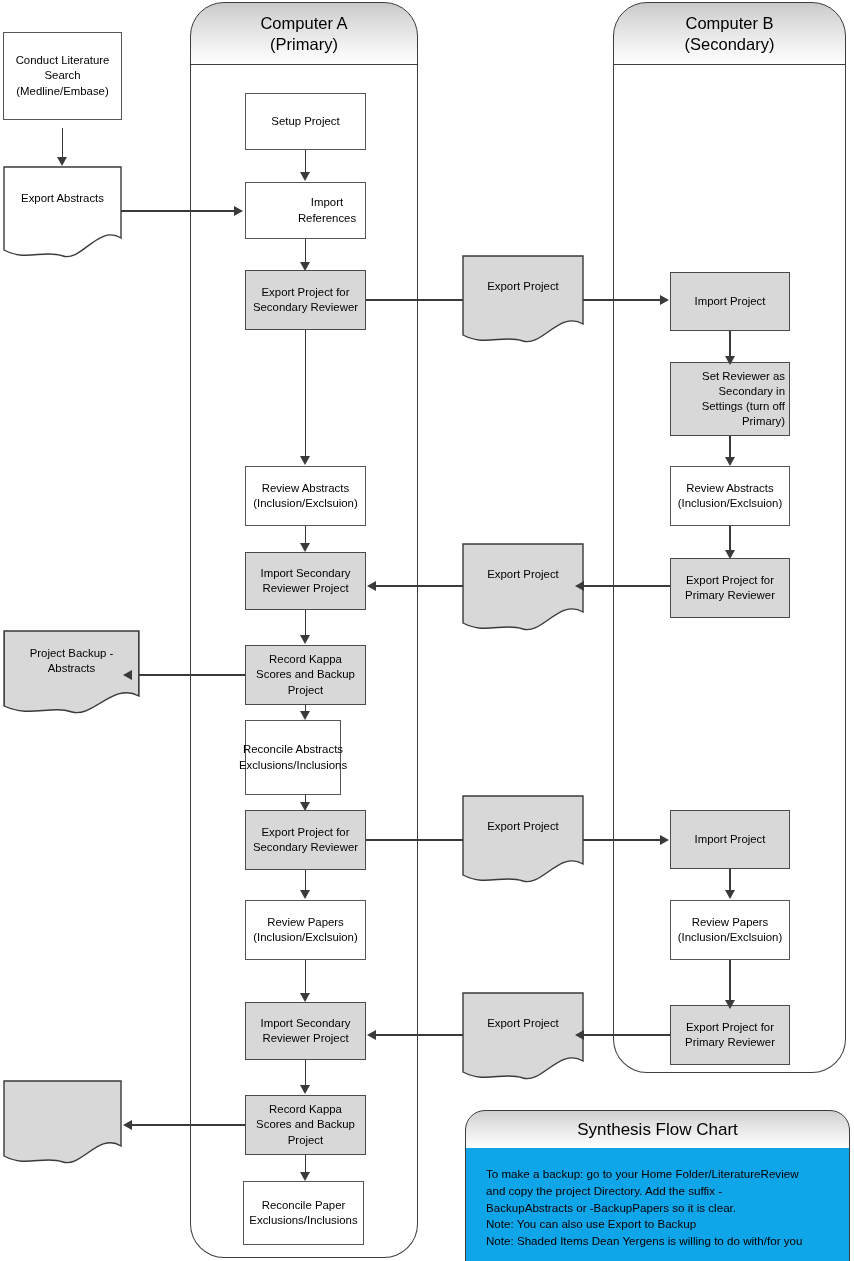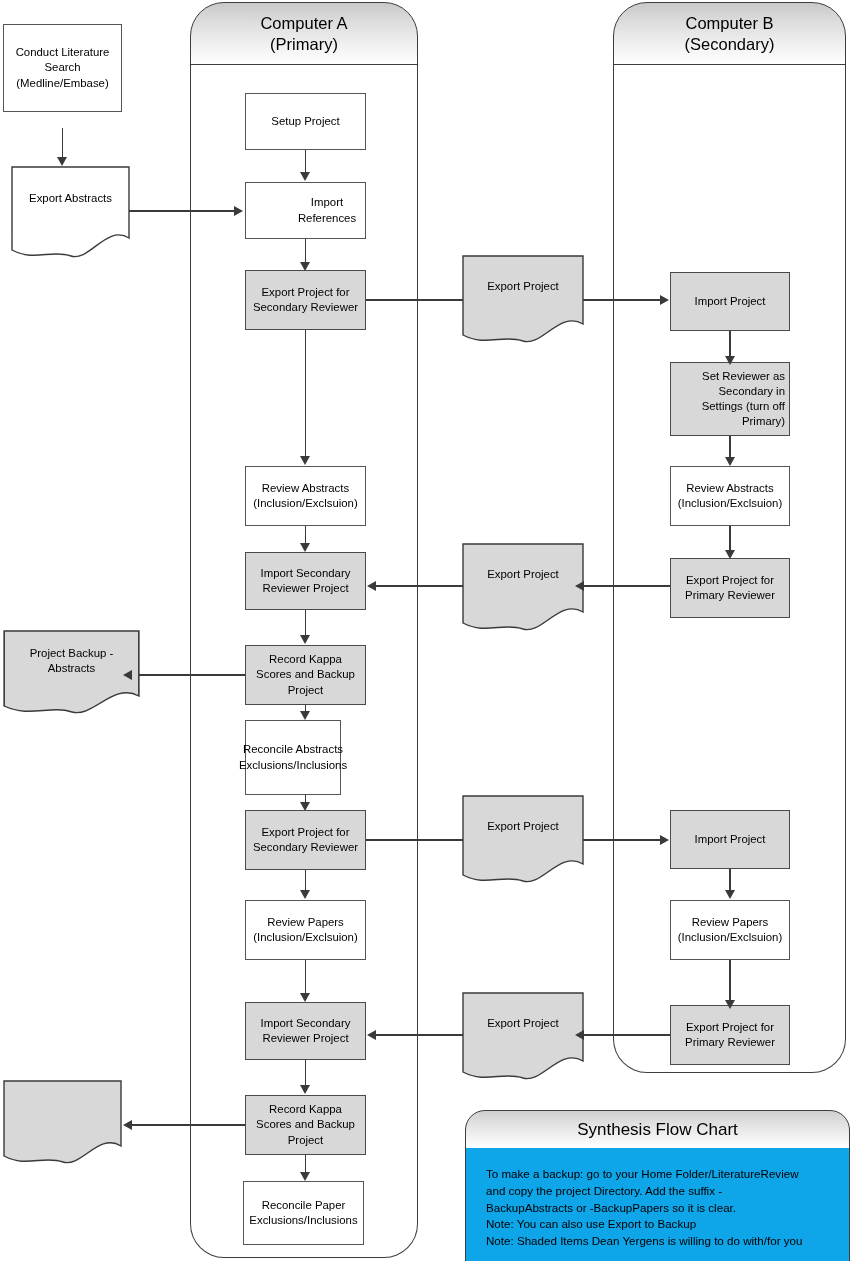--- a/index.html
+++ b/index.html
@@ -64,26 +64,26 @@
     <div class="lane-head" style="white-space:pre-line;">Computer A
 (Primary)</div>
   </div>
 
   <div class="lane" style="left:613px;top:2px;width:233px;height:1071px;">
     <div class="lane-body" style="top:59px;"></div>
     <div class="lane-head" style="white-space:pre-line;">Computer B
 (Secondary)</div>
   </div>
 
-  <div class="node" style="left:3px;top:24px;width:119px;height:88px;">Conduct Literature Search (Medline/Embase)</div>
+  <div class="node" style="left:3px;top:32px;width:119px;height:88px;">Conduct Literature Search (Medline/Embase)</div>
 
   <div class="ln lnv" style="left:61.5px;top:128px;height:30px;"></div>
   <div class="arr arr-d" style="left:56.8px;top:157px;"></div>
 
-  <div class="doc" style="left:11px;top:166px;width:119px;height:92px;">
+  <div class="doc" style="left:3px;top:166px;width:119px;height:92px;">
     <svg viewBox="0 0 119 92" preserveAspectRatio="none">
       <path d="M1,1 L118,1 L118,72 C96,58 78,96 60,90 C40,83 24,96 1,84 Z" fill="#ffffff" stroke="#3a3a3a" stroke-width="1.4"></path>
     </svg>
     <div class="doclabel" style="height:66px;">Export Abstracts</div>
   </div>
 
   <div class="ln lnh" style="left:121px;top:210px;width:113px;"></div>
   <div class="arr arr-r" style="left:234px;top:206px;"></div>
 
   <div class="node" style="left:245px;top:93px;width:121px;height:57px;">Setup Project</div>

